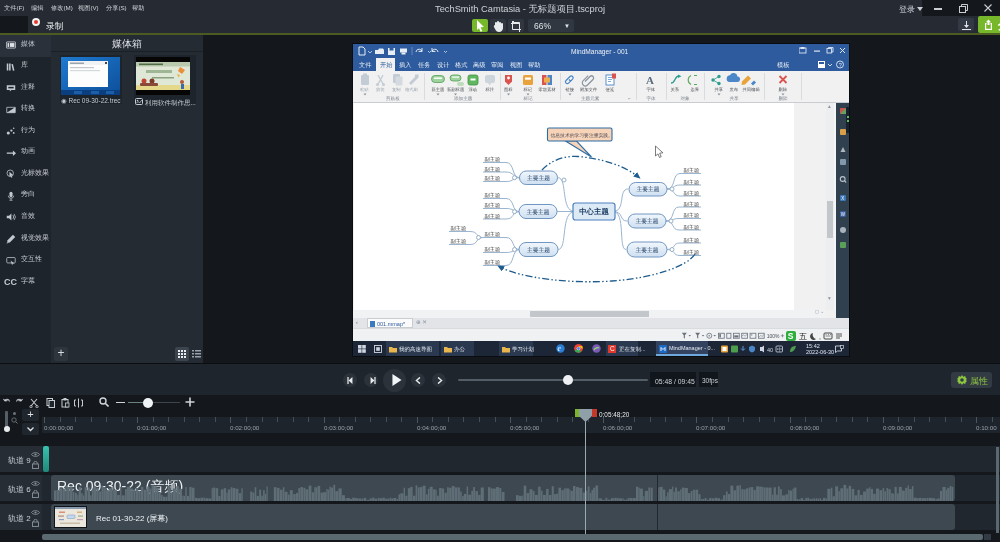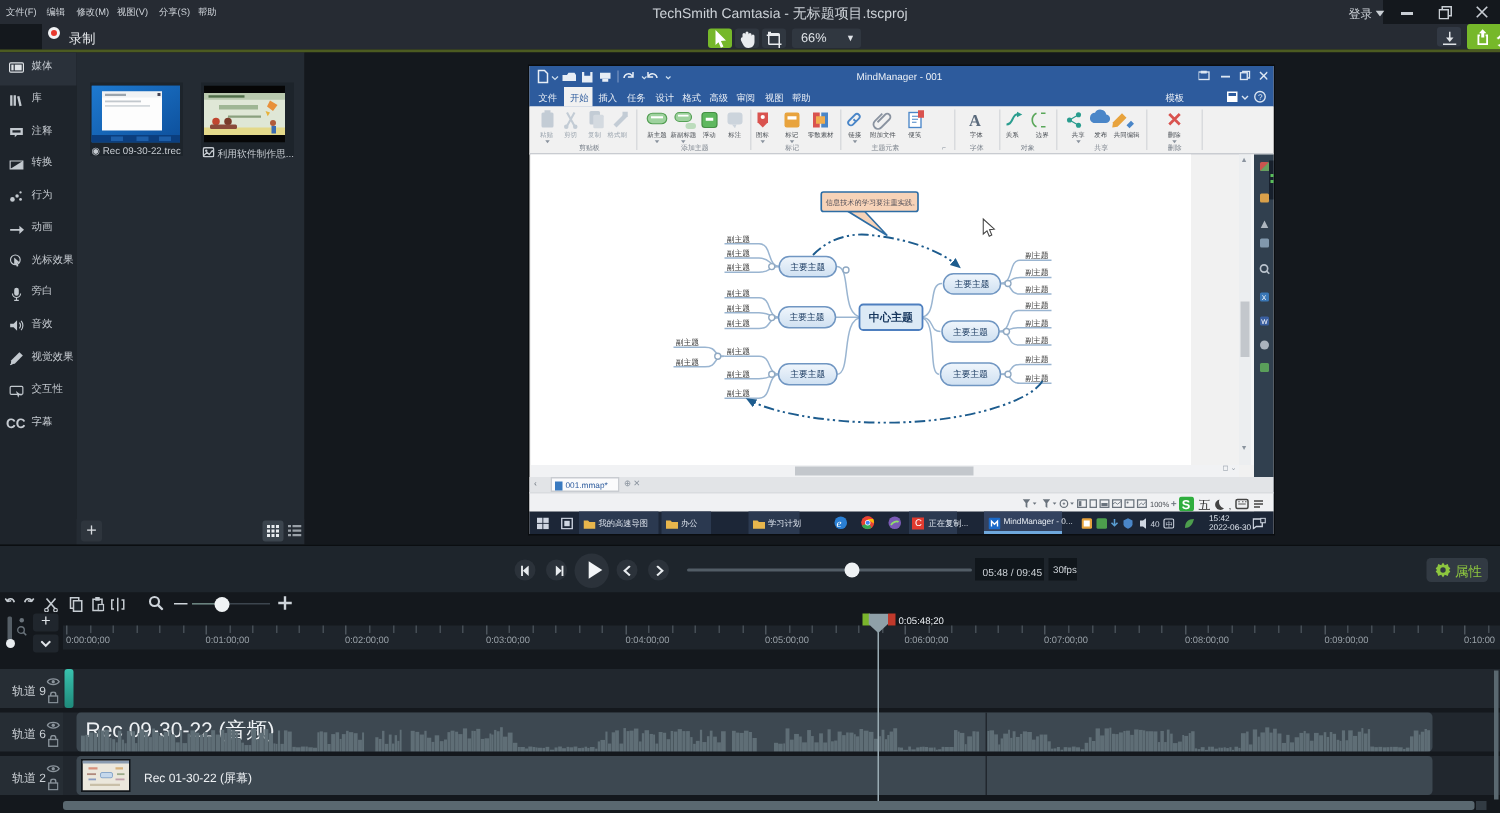--- a/index.html
+++ b/index.html
@@ -177,20 +177,21 @@
         </svg>
         <span class="lab">交互性</span>
       </div>
   <div class="sitem" style="top:237.1px;">
         <span class="abs" style="left:4px;top:5px;font-size:9px;font-weight:bold;color:#c6cbd1;">CC</span>
         <span class="lab">字幕</span>
       </div>
 </div>
 
 <div id="mediapanel">
+  <div id="mp-head">媒体箱</div>
 
   <div class="mcell" style="left:9px;"></div>
   <svg class="abs" style="left:10px;top:22px;" width="59" height="38" viewBox="0 0 59 38">
     <rect width="59" height="38" fill="#1468be"></rect>
     <rect width="59" height="38" fill="url(#g1)"></rect>
     <defs>
           <linearGradient id="g1" x1="0" y1="0" x2="1" y2="1">
             <stop offset="0" stop-color="#1e7ad0"></stop>
             <stop offset="1" stop-color="#0d4f9b"></stop>
           </linearGradient>

